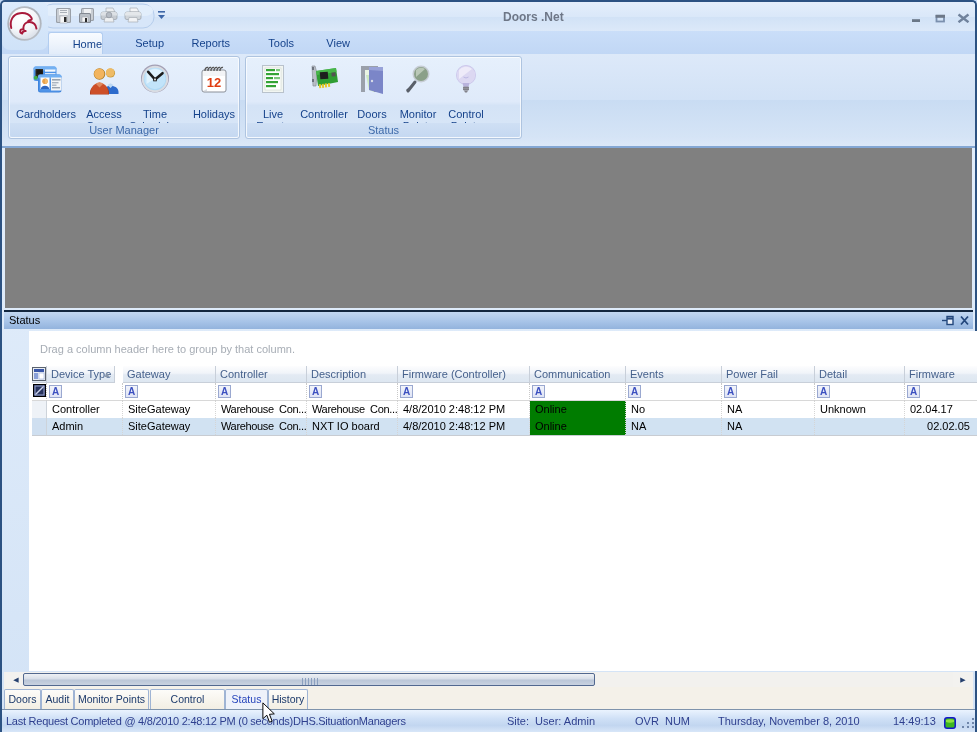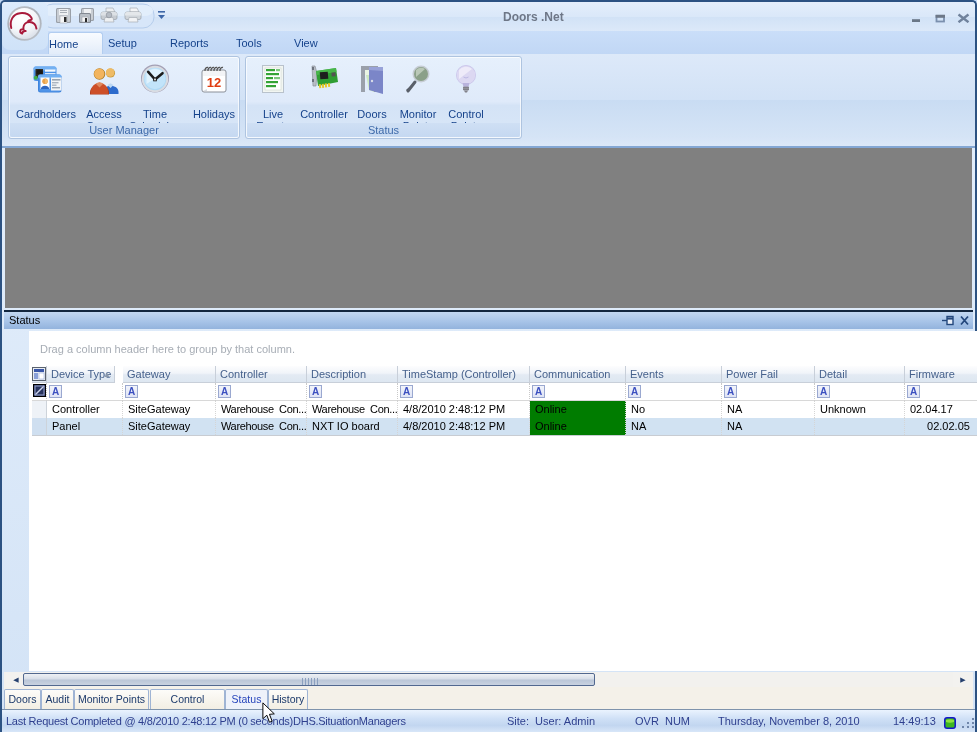--- a/index.html
+++ b/index.html
@@ -15,21 +15,21 @@
 
 #titlebar { position:absolute; left:2px; top:2px; width:973px; height:29px; border-radius:4px 4px 0 0;
   background:linear-gradient(to bottom,#e4eefb 0%,#dae8f9 50%,#d1e2f6 51%,#dce9f9 100%); }
 #title { position:absolute; left:501px; top:8px;
   font-weight:bold; font-size:12px; color:#6e7787; }
 .winbtn { position:absolute; font-weight:bold; color:#6d7f96; }
 
 
 #tabrow { position:absolute; left:2px; top:31px; width:973px; height:23px;
   background:linear-gradient(to bottom,#cadef9,#c1d7f5); }
-.rtab { position:absolute; top:1px; height:22px; line-height:22px; text-align:left;
+.rtab { position:absolute; top:1px; height:22px; line-height:22px; text-align:right;
   color:#15428b; }
 .rtab.active { background:linear-gradient(to bottom,#f8fbff 0%,#eef4fc 50%,#e2ecf9 100%);
   border:1px solid #b2cdf0; border-bottom:none; border-radius:3px 3px 0 0; color:#15428b; }
 
 
 #ribbon { position:absolute; left:2px; top:54px; width:973px; height:92px;
   background:linear-gradient(to bottom,#dde9f9 0%,#d2e2f6 50%,#c9dcf3 50%,#d5e4f6 90%,#dce8f8 100%); }
 #ribbonEdge { position:absolute; left:2px; top:146px; width:973px; height:2px; background:#84a7d4; }
 .group { position:absolute; top:2px; height:83px;
   border:1px solid #aec4e0; border-radius:3px;
@@ -351,21 +351,21 @@
         <div style="position:absolute;left:0px;top:1px;width:14px;height:14px;border:1px solid #5a626e;background:#e8ecf2;"><svg width="12" height="12">
             <rect x="1" y="1" width="10" height="3" fill="#3a57a8"></rect>
             <rect x="1" y="5" width="4" height="6" fill="#8aa0d8"></rect>
             <rect x="6" y="5" width="5" height="6" fill="#fff" stroke="#8aa0d8" stroke-width=".5"></rect>
           </svg></div>
       </div>
       <div class="hcell" style="left:15px;width:68px;">Device Type<span style="position:absolute;right:3px;top:1px;color:#8a98ac;font-size:8px;">▲</span></div>
       <div class="hcell" style="left:91px;width:93px;">Gateway</div>
       <div class="hcell" style="left:184px;width:91px;">Controller</div>
       <div class="hcell" style="left:275px;width:91px;">Description</div>
-      <div class="hcell" style="left:366px;width:132px;">TimeStamp (Controller)</div>
+      <div class="hcell" style="left:366px;width:132px;">Firmware (Controller)</div>
       <div class="hcell" style="left:498px;width:96px;">Communication</div>
       <div class="hcell" style="left:594px;width:96px;">Events</div>
       <div class="hcell" style="left:690px;width:93px;">Power Fail</div>
       <div class="hcell" style="left:783px;width:90px;">Detail</div>
       <div class="hcell" style="left:873px;width:83px;">Firmware</div>
       <div class="fcell" style="left:0px;width:15px;">
         <div style="position:absolute;left:1px;top:1px;width:13px;height:13px;background:#27335e;border:1px solid #000;"><svg width="11" height="11">
             <path d="M1 10 L10 1" stroke="#cdd4ea" stroke-width="1.5"></path>
             <rect x="1" y="1" width="9" height="9" fill="none" stroke="#9aa5cc"></rect>
           </svg></div>
@@ -407,21 +407,21 @@
       <div class="dcell" style="left:184px;top:35px;width:91px;"><span style="letter-spacing:-.35px">Warehouse&nbsp; Con...</span></div>
       <div class="dcell" style="left:275px;top:35px;width:91px;"><span style="letter-spacing:-.35px">Warehouse&nbsp; Con...</span></div>
       <div class="dcell" style="left:366px;top:35px;width:132px;">4/8/2010 2:48:12 PM</div>
       <div class="dcell" style="left:498px;top:35px;width:96px;background:#007c00;">Online</div>
       <div class="dcell" style="left:594px;top:35px;width:96px;">No</div>
       <div class="dcell" style="left:690px;top:35px;width:93px;">NA</div>
       <div class="dcell" style="left:783px;top:35px;width:90px;">Unknown</div>
       <div class="dcell" style="left:873px;top:35px;width:83px;">02.04.17</div>
       <div style="position:absolute;left:0;top:52px;width:956px;height:17px;background:#d1e2f2;"></div>
       <div class="dcell" style="left:0px;top:52px;width:15px;background:#cfdfF0;border-right:1px solid #cdd3da;"></div>
-      <div class="dcell" style="left:15px;top:52px;width:76px;">Panel</div>
+      <div class="dcell" style="left:15px;top:52px;width:76px;">Admin</div>
       <div class="dcell" style="left:91px;top:52px;width:93px;">SiteGateway</div>
       <div class="dcell" style="left:184px;top:52px;width:91px;"><span style="letter-spacing:-.35px">Warehouse&nbsp; Con...</span></div>
       <div class="dcell" style="left:275px;top:52px;width:91px;">NXT IO board</div>
       <div class="dcell" style="left:366px;top:52px;width:132px;">4/8/2010 2:48:12 PM</div>
       <div class="dcell" style="left:498px;top:52px;width:96px;background:#007c00;">Online</div>
       <div class="dcell" style="left:594px;top:52px;width:96px;">NA</div>
       <div class="dcell" style="left:690px;top:52px;width:93px;">NA</div>
       <div class="dcell" style="left:783px;top:52px;width:90px;"></div>
       <div class="dcell" style="left:873px;top:52px;width:83px;text-align:center;">02.02.05</div>
       <div style="position:absolute;left:0;top:69px;width:956px;height:1px;background:#c8ccd2;"></div>

